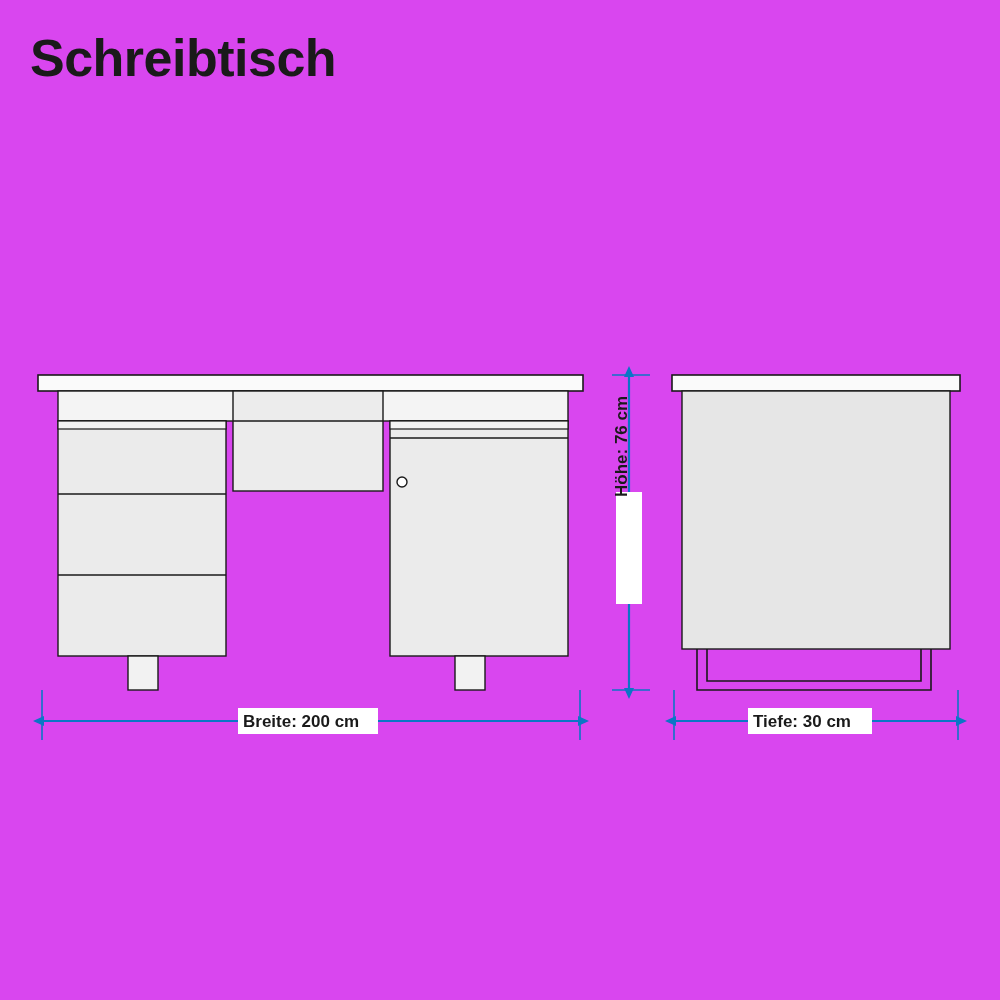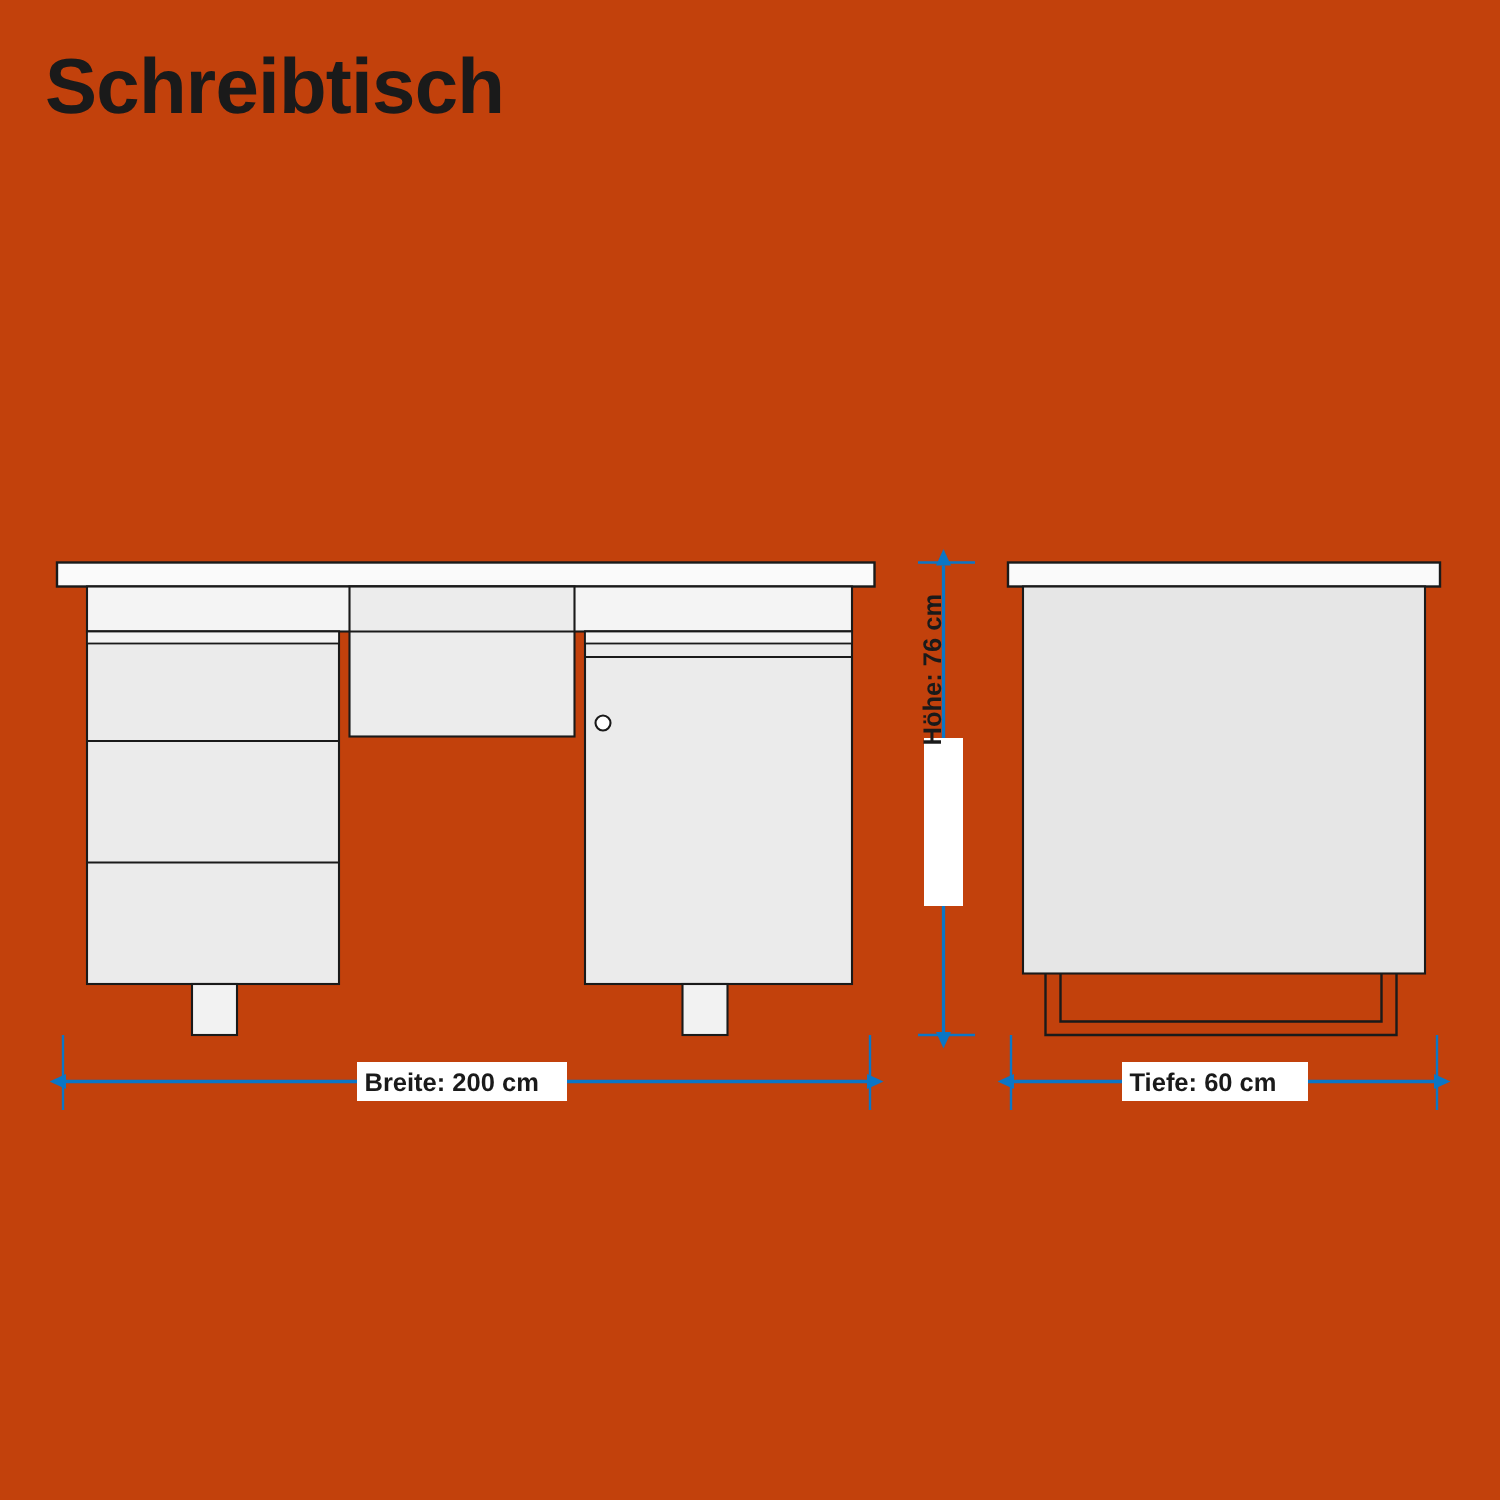--- a/index.html
+++ b/index.html
@@ -10,21 +10,21 @@
   body {
     width: 1000px;
     height: 1000px;
     font-family: "Liberation Sans", sans-serif;
     overflow: hidden;
   }
   #page {
     position: relative;
     width: 1000px;
     height: 1000px;
-    background: #c2410c;
+    background: #d946ef;
   }
   #title {
     position: absolute;
     left: 30px;
     top: 32px;
     font-size: 52px;
     font-weight: bold;
     color: #1a1a1a;
     letter-spacing: -0.5px;
     line-height: 1;
@@ -123,16 +123,16 @@
 
     <g>
       <line x1="612" y1="375" x2="650" y2="375" stroke="#0b76c6" stroke-width="1.6"></line>
       <line x1="612" y1="690" x2="650" y2="690" stroke="#0b76c6" stroke-width="1.6"></line>
       <line x1="629" y1="377" x2="629" y2="688" stroke="#0b76c6" stroke-width="2.2" marker-start="url(#arrL)" marker-end="url(#arrR)"></line>
       <rect x="616" y="492" width="26" height="112" fill="#ffffff"></rect>
     </g>
   </svg>
 
   <div class="dimlabel" id="label-width">Breite: 200 cm</div>
-  <div class="dimlabel" id="label-depth">Tiefe: 60 cm</div>
+  <div class="dimlabel" id="label-depth">Tiefe: 30 cm</div>
   <div class="dimlabel" id="label-height">Höhe: 76 cm</div>
 
 </div>
 
 </body></html>

